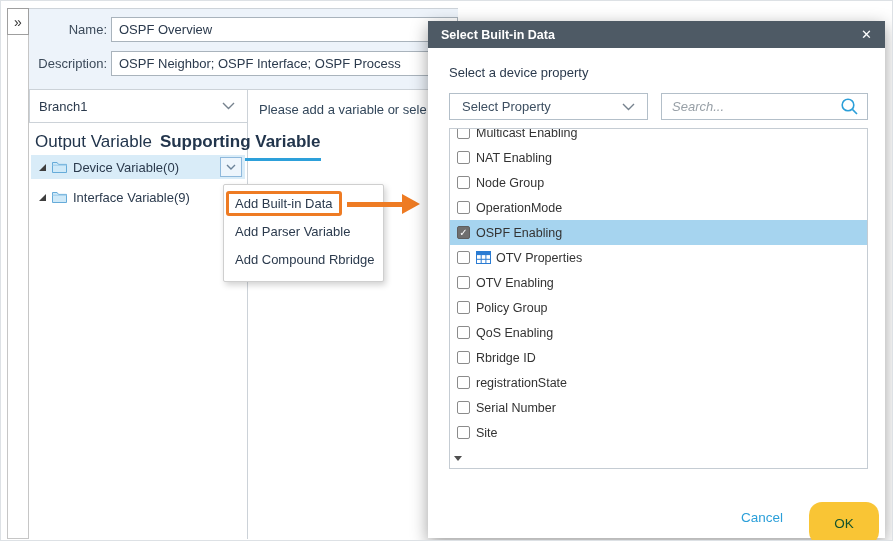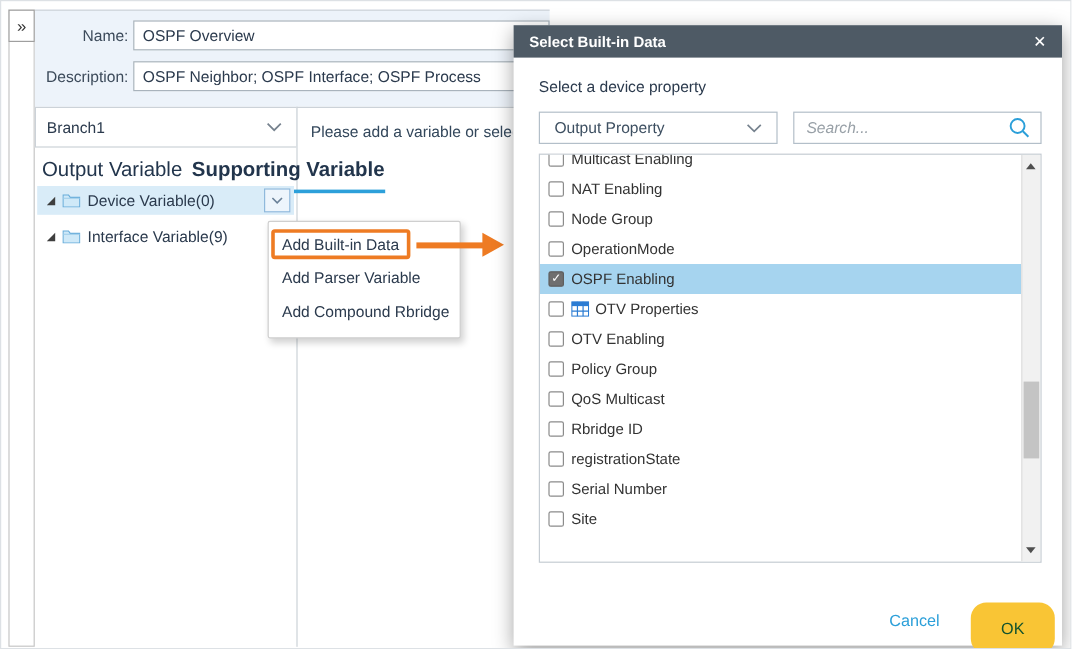--- a/index.html
+++ b/index.html
@@ -61,21 +61,21 @@
   .dialog-title { font-size:12.5px; font-weight:bold; }
   .dialog-close { margin-left:auto; font-size:13px; cursor:pointer; line-height:1; }
   .dialog-subtitle { position:absolute; left:21px; top:44px; font-size:13px; color:#2b3a4d; }
   .prop-dropdown { position:absolute; left:21px; top:72px; width:199px; height:27px; border:1px solid #b3bfc9; display:flex; align-items:center; padding:0 12px; font-size:13px; color:#3d4f61; cursor:pointer; background:#fff; }
   .prop-dropdown svg { margin-left:auto; }
   .search-box { position:absolute; left:233px; top:72px; width:207px; height:27px; border:1px solid #b3bfc9; display:flex; align-items:center; padding-right:8px; background:#fff; }
   .search-input { border:none; outline:none; flex:1; height:100%; padding:0 4px 0 10px; font-size:13px; font-style:italic; color:#555; font-family:inherit; min-width:0; background:transparent; }
   .search-input::placeholder { color:#98a0a7; font-style:italic; }
 
   
-  .list-box { position:absolute; left:21px; top:107px; width:419px; height:341px; border:1px solid #c5ccd3; display:flex; overflow:hidden; }
+  .list-box { position:absolute; left:21px; top:107px; width:419px; height:341px; border:1px solid #c5ccd3; display:flex; overflow:hidden;flex-direction:column; }
   .list-items { flex:1; overflow:hidden; }
   .list-row { display:flex; align-items:center; height:25px; font-size:12.5px; color:#333; cursor:pointer; }
   .list-row:first-child { margin-top:-9px; }
   .list-row.sel { background:#a6d4ef; }
   .cb { width:13px; height:13px; border:1px solid #8b8b8b; border-radius:2px; background:#fff; margin:0 6px 0 7px; flex:none; display:flex; align-items:center; justify-content:center; cursor:pointer; }
   .cb.checked { background:#6f6f6f; border-color:#5e5e5e; }
   .cb .tick { color:#fff; font-size:10px; line-height:1; }
   .table-ic { margin-right:5px; flex:none; display:flex; }
 
   
@@ -169,21 +169,21 @@
 
   <div class="dialog">
     <div class="dialog-header">
       <span class="dialog-title">Select Built-in Data</span>
       <span class="dialog-close">✕</span>
     </div>
 
     <div class="dialog-subtitle">Select a device property</div>
 
     <div class="prop-dropdown">
-      <span>Output Property</span>
+      <span>Select Property</span>
       <svg width="13" height="8" viewBox="0 0 13 8">
           <polyline points="1,1 6.5,6.5 12,1" fill="none" stroke="#76828e" stroke-width="1.4"></polyline>
         </svg>
     </div>
 
     <div class="search-box">
       <input class="search-input" placeholder="Search..." style="">
       <svg width="19" height="19" viewBox="0 0 19 19">
         <circle cx="8" cy="8" r="5.8" fill="none" stroke="#2b9fd9" stroke-width="1.6"></circle>
         <line x1="12.4" y1="12.4" x2="17" y2="17" stroke="#2b9fd9" stroke-width="1.6"></line>
@@ -254,21 +254,21 @@
       <span class="tick"></span>
     </span>
 
     <span>Policy Group</span>
   </div>
           <div class="list-row">
     <span class="cb">
       <span class="tick"></span>
     </span>
 
-    <span>QoS Multicast</span>
+    <span>QoS Enabling</span>
   </div>
           <div class="list-row">
     <span class="cb">
       <span class="tick"></span>
     </span>
 
     <span>Rbridge ID</span>
   </div>
           <div class="list-row">
     <span class="cb">

